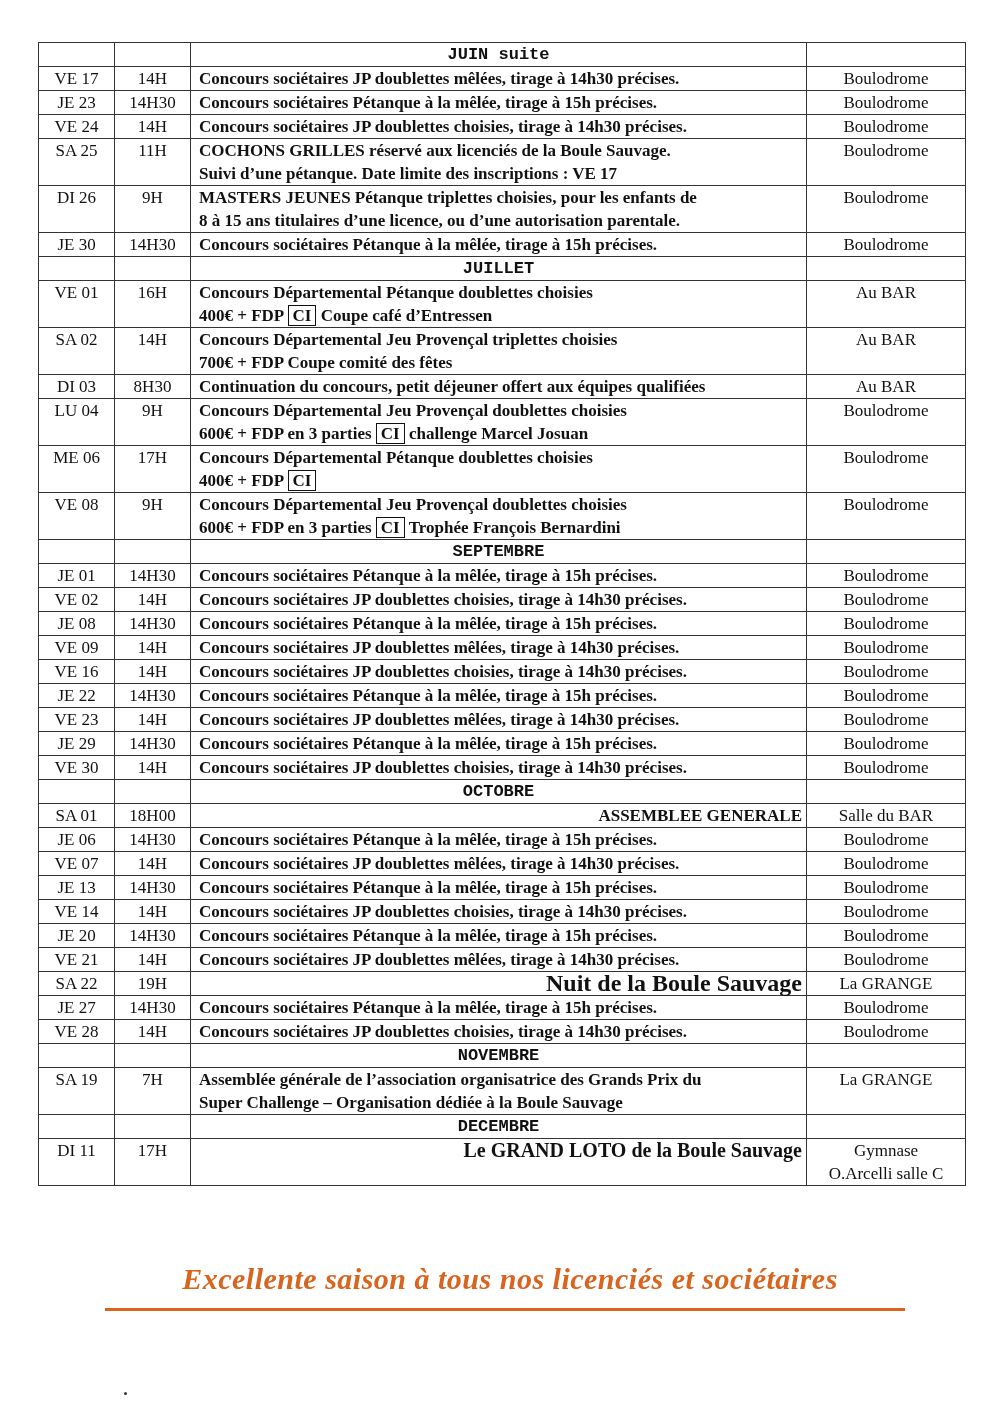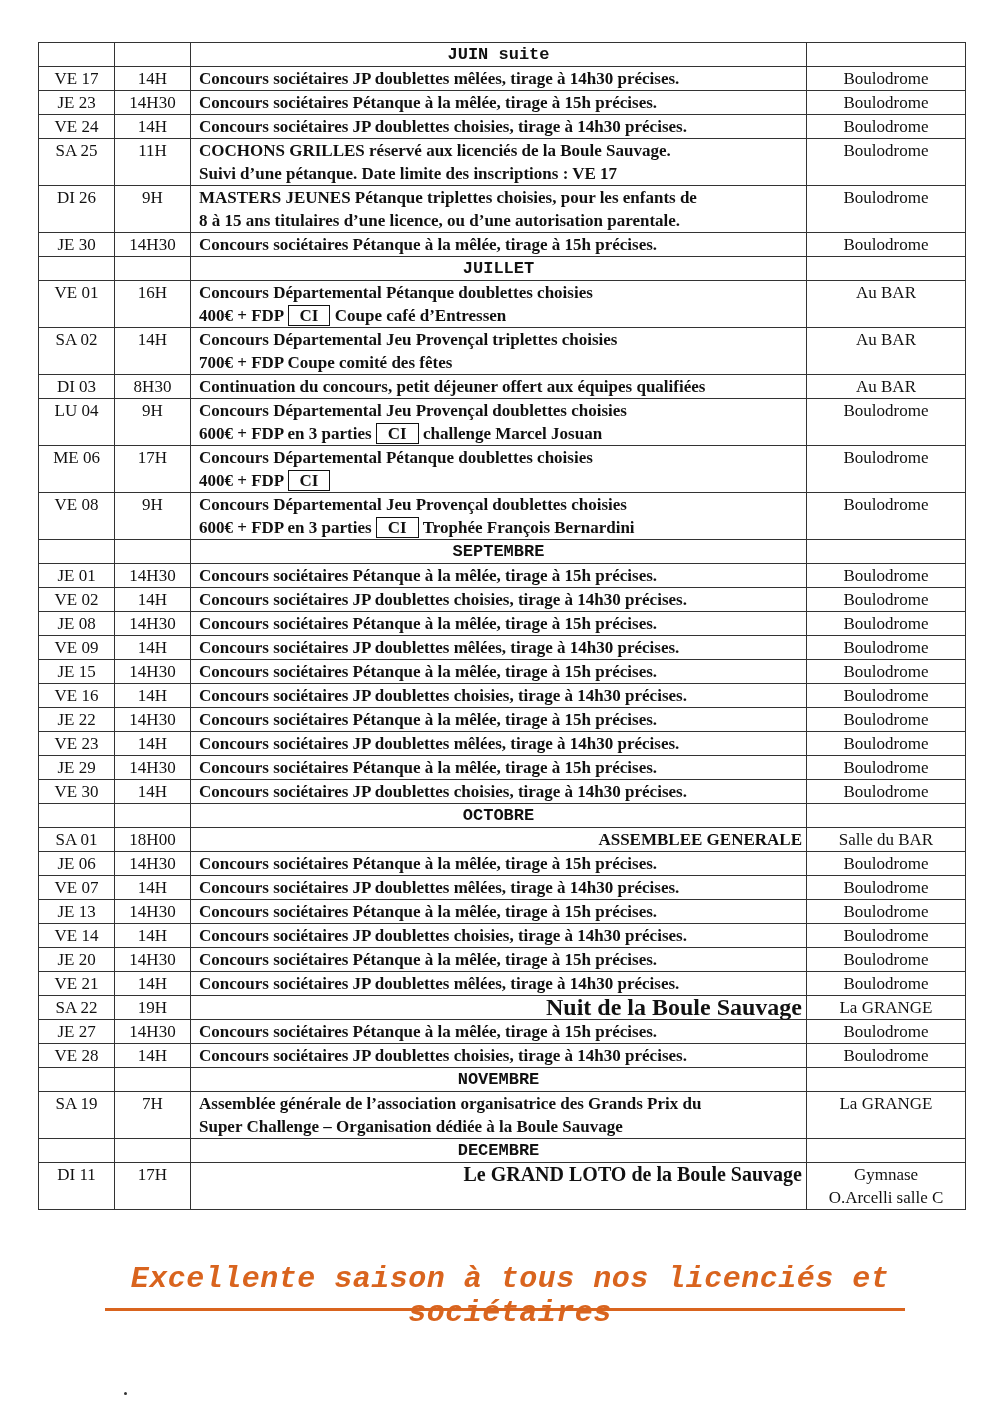--- a/index.html
+++ b/index.html
@@ -10,24 +10,24 @@
   #sched col.c-time { width:76px; }
   #sched col.c-desc { width:616px; }
   #sched col.c-place { width:159px; }
   td.day, td.time, td.place { text-align:center; }
   td.desc { font-weight:bold; padding-left:8px !important; }
   td.header { text-align:center; font-weight:bold; color:#111;font-family:Liberation Mono, monospace; }
   .blue { color:#14146e; }
   .orange { color:#e06a1e;margin-left:29px; }
   .green { color:#2e8b2e; }
   .center { text-align:right; }
-  .ci { border:1.5px solid #111; padding:0 11px; }
+  .ci { border:1.5px solid #111; padding:0 4px; }
   .l2 { display:block; }
   .footer { position:absolute; left:110px; top:1262px; width:800px; text-align:center;
-            font-family:Liberation Mono, monospace; font-style:italic; font-weight:bold; font-size:30px; color:#d9641e; letter-spacing:0.5px; }
+            font-family:Liberation Serif, serif; font-style:italic; font-weight:bold; font-size:30px; color:#d9641e; letter-spacing:0.5px; }
   .footer-line { position:absolute; left:105px; top:1308px; width:800px; height:3px; background:#d9641e; }
   .dot { position:absolute; left:124px; top:1392px; width:3px; height:3px; background:#333; border-radius:50%; }
 </style>
 </head>
 <body>
 
 <table id="sched">
   <colgroup>
       <col class="c-day">
       <col class="c-time">
@@ -214,30 +214,20 @@
         <td class="day">VE 09</td>
         <td class="time">14H</td>
         <td class="desc blue">
           <span class="l2">Concours sociétaires JP doublettes mêlées, tirage à 14h30 précises.</span>
         </td>
         <td class="place">
           <span class="l2">Boulodrome</span>
         </td>
       </tr>
       <tr>
-        <td class="day">JE 15</td>
-        <td class="time">14H30</td>
-        <td class="desc orange">
-          <span class="l2">Concours sociétaires Pétanque à la mêlée, tirage à 15h précises.</span>
-        </td>
-        <td class="place">
-          <span class="l2">Boulodrome</span>
-        </td>
-      </tr>
-      <tr>
         <td class="day">VE 16</td>
         <td class="time">14H</td>
         <td class="desc blue">
           <span class="l2">Concours sociétaires JP doublettes choisies, tirage à 14h30 précises.</span>
         </td>
         <td class="place">
           <span class="l2">Boulodrome</span>
         </td>
       </tr>
       <tr>

